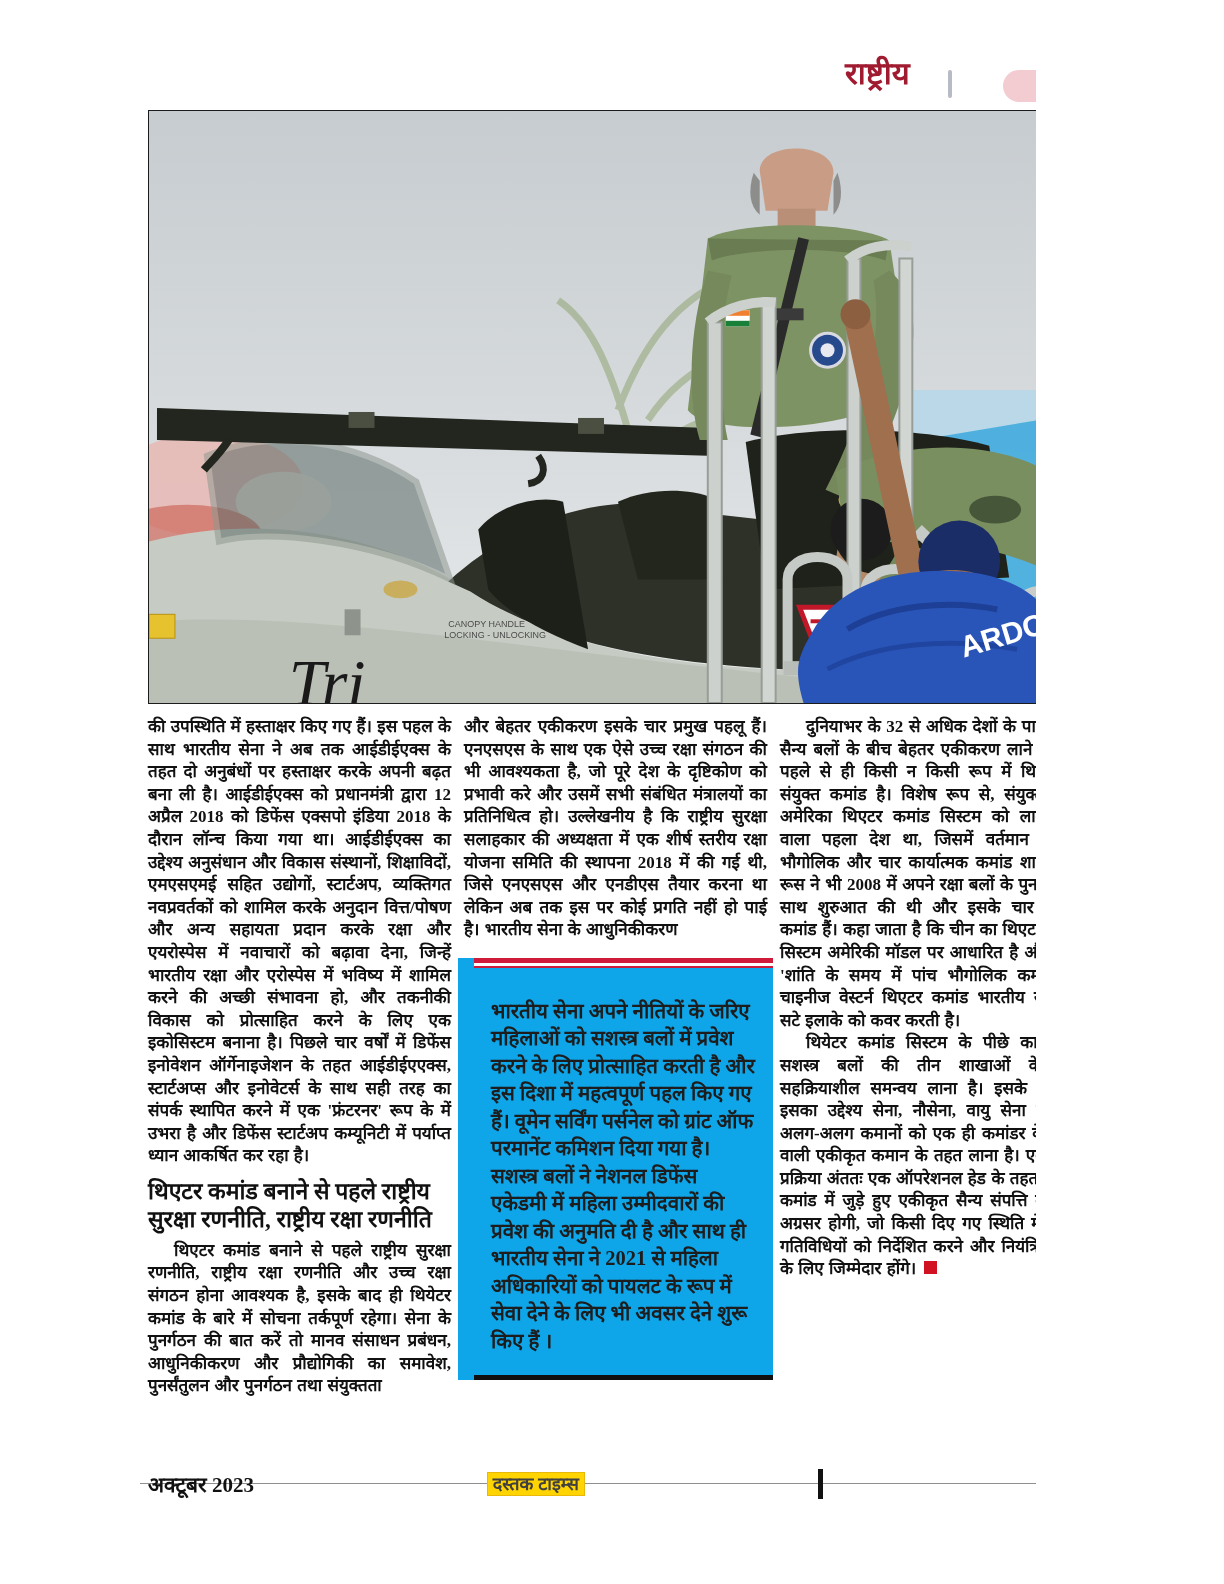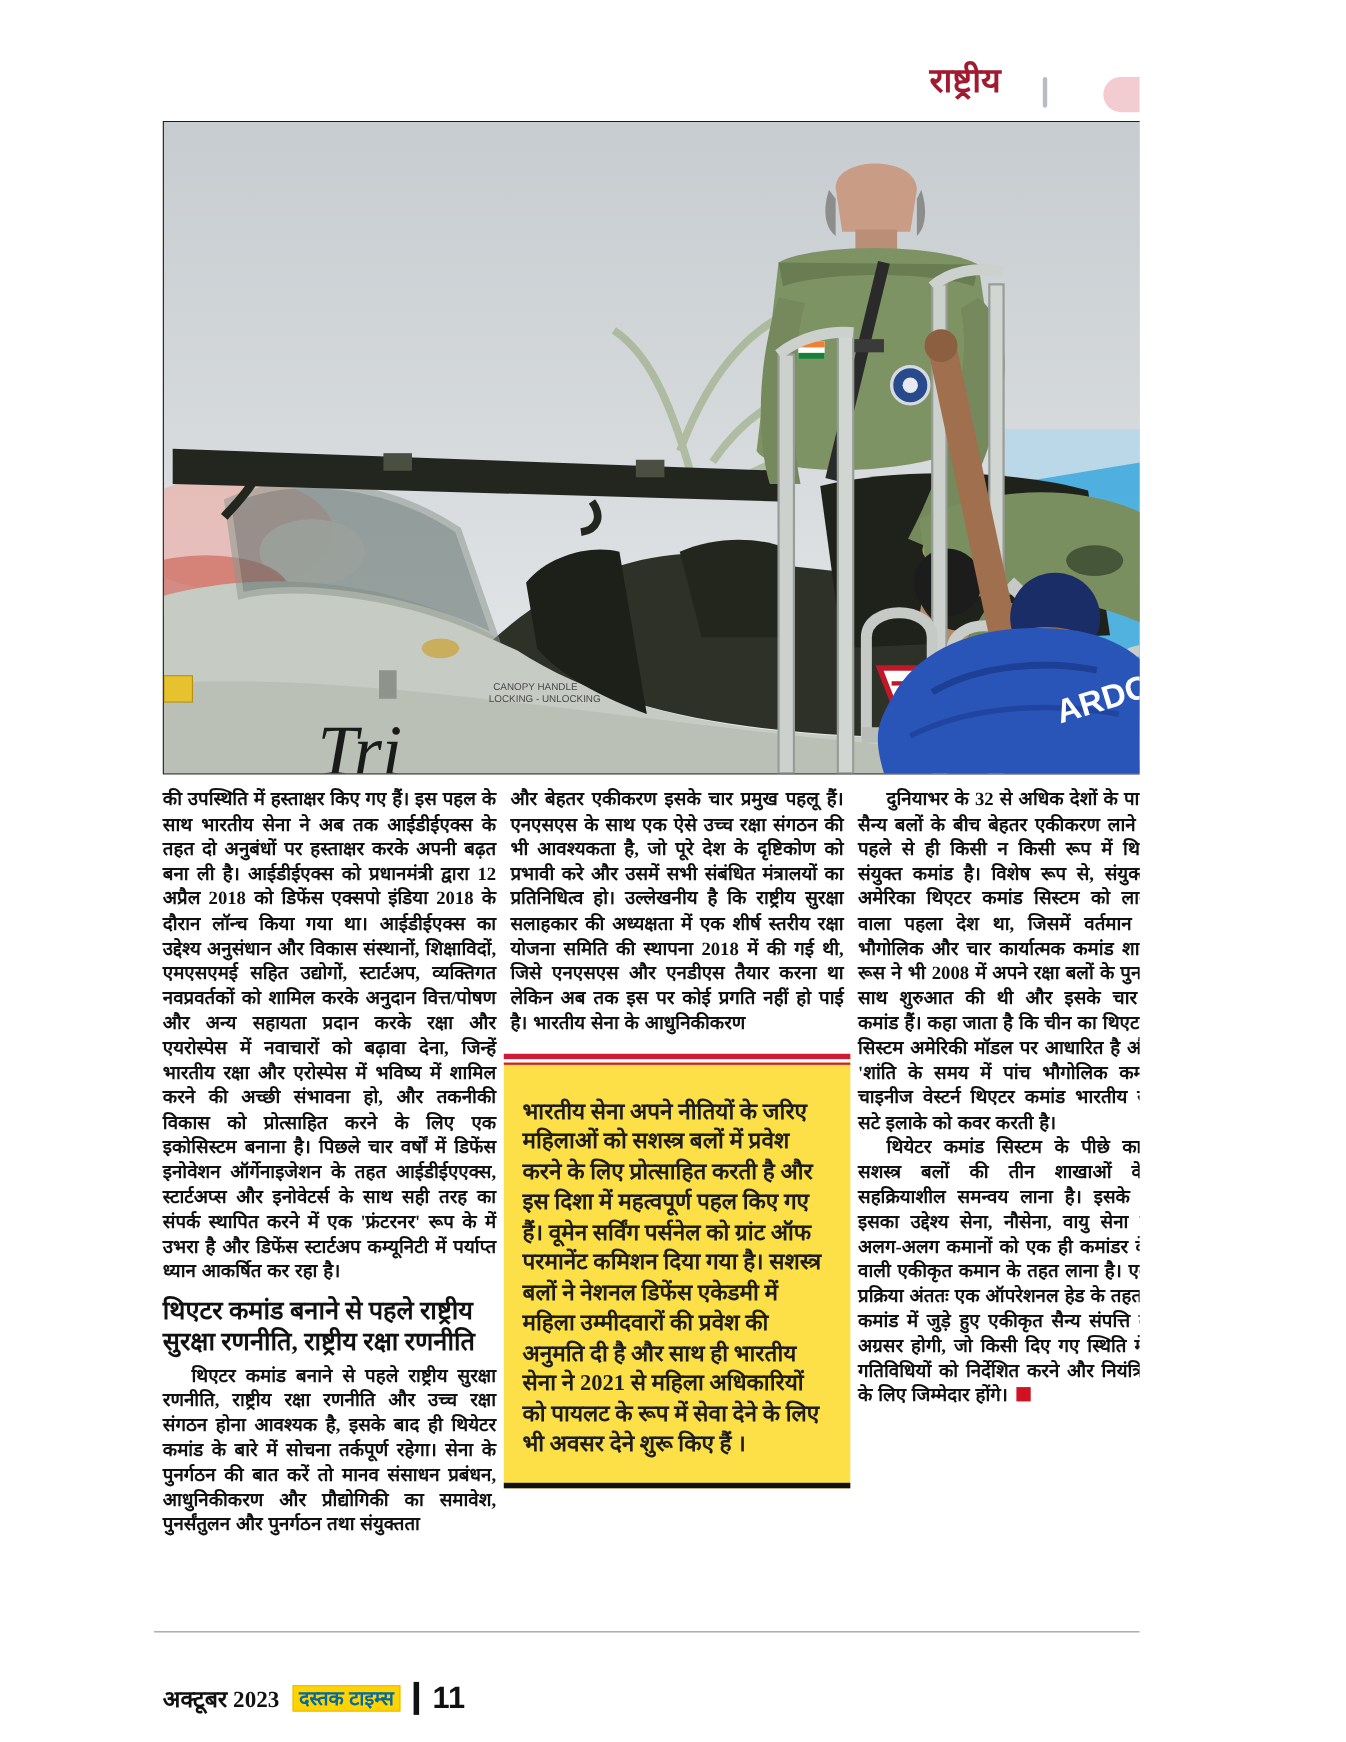--- a/index.html
+++ b/index.html
@@ -19,38 +19,38 @@
   
   .columns{position:absolute;left:148px;top:716px;width:937px;display:flex;gap:13px;}
   .col{width:303px;flex:0 0 303px;}
   .col:last-child{flex:1 1 auto;}
   .body-text{font-size:17px;line-height:22.6px;text-align:justify;margin:0;
              letter-spacing:0;word-spacing:1px;font-weight:bold;}
   .indent{text-indent:26px;}
   .subhead{font-size:23px;line-height:28px;font-weight:bold;margin:10px 0 6px;
            text-align:left;}
   
-  .hbox{margin:16px -6px 0;background:#fde047;}
+  .hbox{margin:16px -6px 0;background:#0ea5e9;padding-left:16px;}
   .hbox .rule-thick{height:5px;background:#cf1a3a;}
   .hbox .rule-gap{height:3px;background:#ffffff;}
   .hbox .rule-thin{height:2px;background:#cf1a3a;}
   .hbox-inner{padding:30px 17px 20px;}
   .hbox-text{font-size:20.5px;line-height:27.5px;font-weight:600;color:#1d1d1d;
              text-align:left;margin:0;}
   .hbox .bar-bottom{height:5px;background:#101010;}
   
   .end-marker{display:inline-block;width:13px;height:13px;background:#d01222;
               margin-left:8px;vertical-align:baseline;}
   
   .footer-rule{position:absolute;left:140px;top:1483px;width:945px;height:1px;
                background:#8f8f8f;}
-  .footer-row{position:absolute;top:1528px;left:148px;width:937px;display:flex;
-              justify-content:flex-start;align-items:center;gap:12px;}
+  .footer-row{position:absolute;top:1468px;left:148px;width:937px;display:flex;
+              justify-content:space-between;align-items:center;gap:12px;}
   .footer-date{font-size:21px;font-weight:bold;color:#111;}
-  .footer-logo{font-size:18px;font-weight:bold;color:#0369a1;background:#ffd400;
+  .footer-logo{font-size:18px;font-weight:bold;color:#404040;background:#ffd400;
                padding:2px 5px 1px;line-height:1.1;border:1px solid #e9b90a;
                font-family:"Liberation Sans", sans-serif;}
   .footer-bar{width:5px;height:30px;background:#111;}
   .footer-page{font-size:28px;font-weight:bold;font-family:"Liberation Sans", sans-serif;
                color:#111;}
 </style>
 </head>
 <body>
 
 <div class="page">

